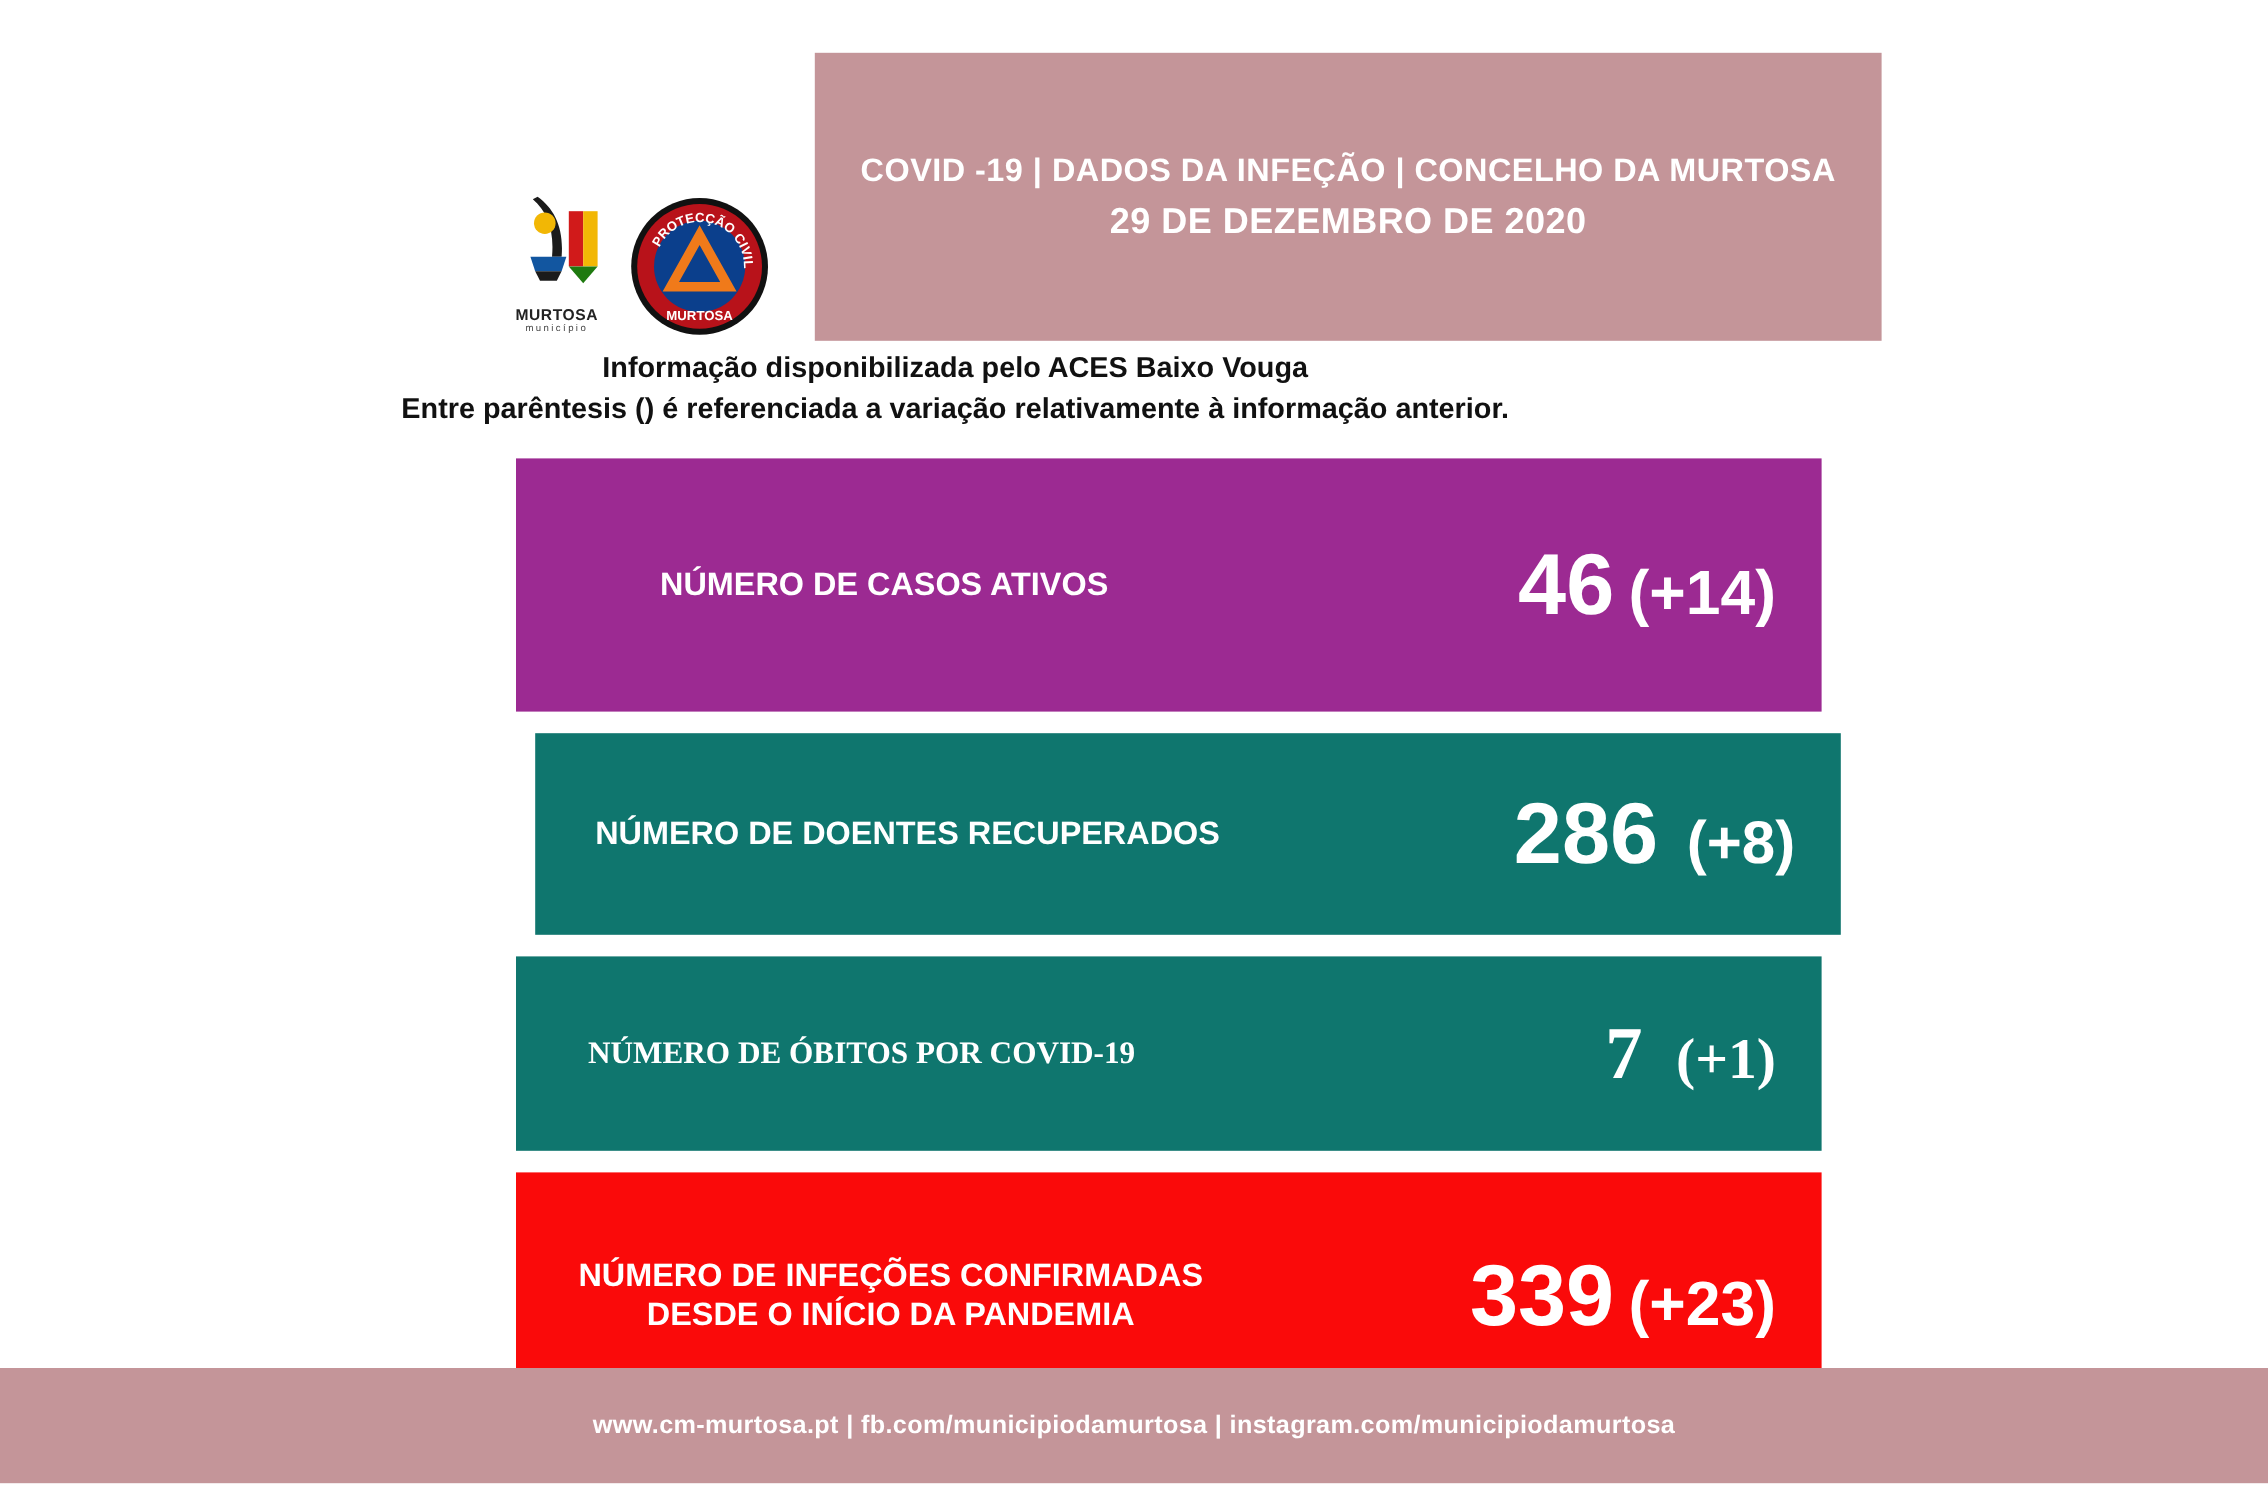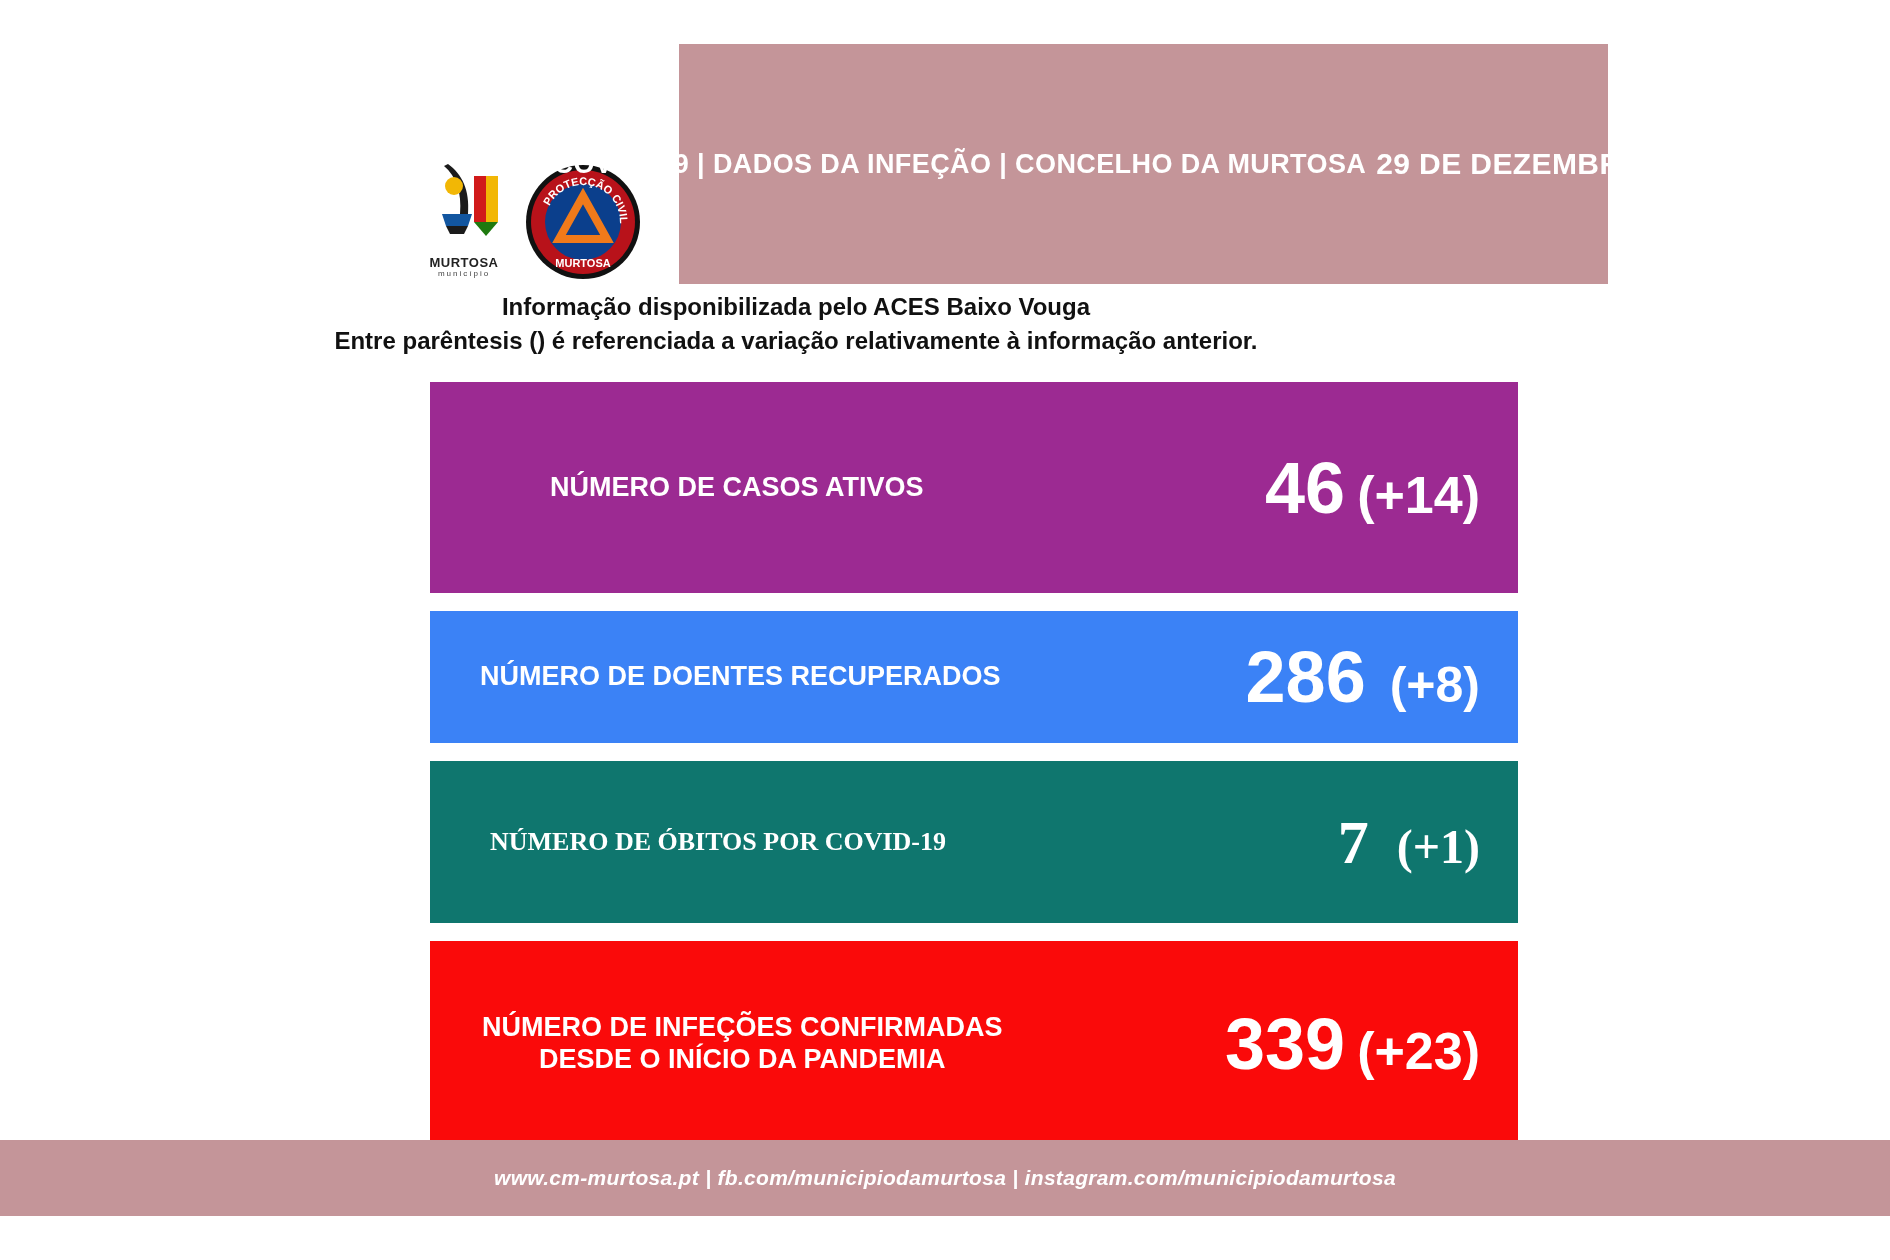--- a/index.html
+++ b/index.html
@@ -72,25 +72,24 @@
   }
 
   .title-box {
     position: absolute;
     left: 679px;
     top: 0;
     width: 889px;
     height: 240px;
     background: #c49599;
     display: flex;
-    flex-direction: row;
+    flex-direction: column;
     align-items: center;
     justify-content: center;
     gap: 10px;
-    padding-left: 40px;
   }
   .title-line1 {
     color: #ffffff;
     font-size: 27px;
     font-weight: bold;
     letter-spacing: 0.4px;
     white-space: nowrap;
   }
   .title-line2 {
     color: #ffffff;
@@ -153,22 +152,23 @@
   
   .bar-active {
     height: 211px;
     background: #9c2a92;
   }
   .bar-active .bar-label { font-size: 27px; margin-left: 90px; }
   .bar-active .bar-number { font-size: 72px; }
   .bar-active .bar-delta { font-size: 52px; }
 
   .bar-recovered {
-    height: 132px;
-    background: #3b82f6;
+    height: 168px;
+    background: #0f766e;
+    margin-left: 16px;
   }
   .bar-recovered .bar-label { font-size: 27px; margin-left: 20px; }
   .bar-recovered .bar-number { font-size: 72px; }
   .bar-recovered .bar-delta { font-size: 50px; margin-left: 24px; }
 
   .bar-deaths {
     height: 162px;
     background: #0f766e;
     font-family: Liberation Serif, serif;
   }
@@ -183,26 +183,25 @@
   .bar-total .bar-label { font-size: 27px; margin-left: 22px; }
   .bar-total .bar-number { font-size: 72px; }
   .bar-total .bar-delta { font-size: 52px; }
 
   
   .footer {
     position: absolute;
     left: 0;
     top: 1140px;
     width: 1890px;
-    height: 76px;
+    height: 96px;
     background: #c49599;
     display: flex;
     align-items: center;
     justify-content: center;
-    font-style: italic;
   }
   .footer-text {
     color: #ffffff;
     font-size: 21px;
     font-weight: bold;
     letter-spacing: 0.3px;
   }
 </style>
 </head>
 <body>

